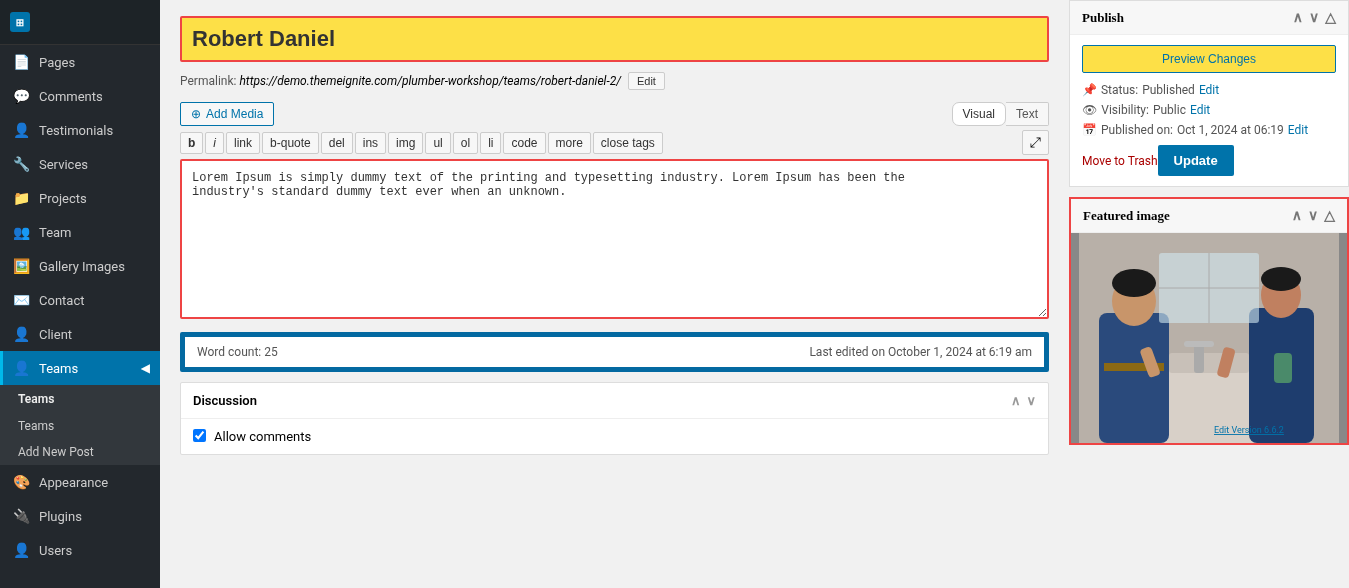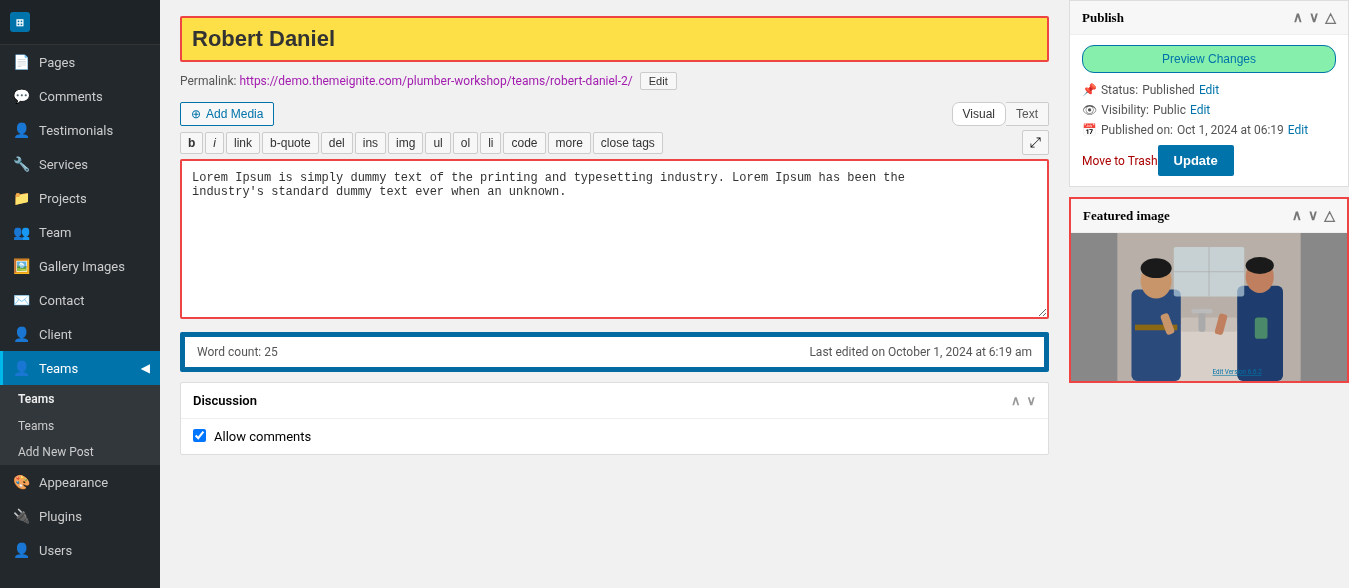--- a/index.html
+++ b/index.html
@@ -96,21 +96,21 @@
       background: #fde047;
       color: #333;
       margin-bottom: 10px;
       outline: none;
     }
     .permalink-bar {
       font-size: 12px;
       color: #555;
       margin-bottom: 12px;
     }
-    .permalink-bar a { color: #a21caf; text-decoration: none; }
+    .permalink-bar a { color: #000000; text-decoration: none; font-style: italic; }
     .permalink-edit-btn {
       font-size: 11px;
       padding: 2px 8px;
       border: 1px solid #ccc;
       background: #f7f7f7;
       border-radius: 2px;
       cursor: pointer;
       color: #333;
       margin-left: 4px;
     }
@@ -246,23 +246,23 @@
     }
     .right-box-header-controls { display: flex; gap: 6px; color: #777; cursor: pointer; font-size: 14px; }
     .right-box-body { padding: 10px 12px; }
 
     .preview-changes-btn {
       display: block;
       width: 100%;
       padding: 6px 0;
       text-align: center;
       border: 1px solid #0073aa;
-      background: #86efac;
+      background: #fde047;
       color: #0073aa;
-      border-radius: 12px;
+      border-radius: 2px;
       cursor: pointer;
       font-size: 12px;
       margin-bottom: 10px;
     }
     .status-row {
       display: flex;
       align-items: center;
       gap: 4px;
       font-size: 12px;
       color: #555;
@@ -478,21 +478,21 @@
 
       <div class="right-box featured-image-box">
         <div class="right-box-header">
           <span>Featured image</span>
           <div class="right-box-header-controls">
             <span>∧</span>
             <span>∨</span>
             <span>△</span>
           </div>
         </div>
-        <div style="position:relative; width:100%; height:148px; background:#888; overflow:hidden;">
+        <div style="position:relative; width:100%; height:210px; background:#888; overflow:hidden;">
           
           <svg width="100%" height="100%" viewBox="0 0 260 210" xmlns="http://www.w3.org/2000/svg">
 
             <rect width="260" height="210" fill="#b8b0a8"></rect>
 
             <rect x="30" y="130" width="200" height="80" rx="4" fill="#d8d0c8"></rect>
             <rect x="90" y="120" width="80" height="20" rx="3" fill="#c8c0b8"></rect>
 
             <rect x="20" y="80" width="70" height="130" rx="8" fill="#2a4a7c"></rect>
 

